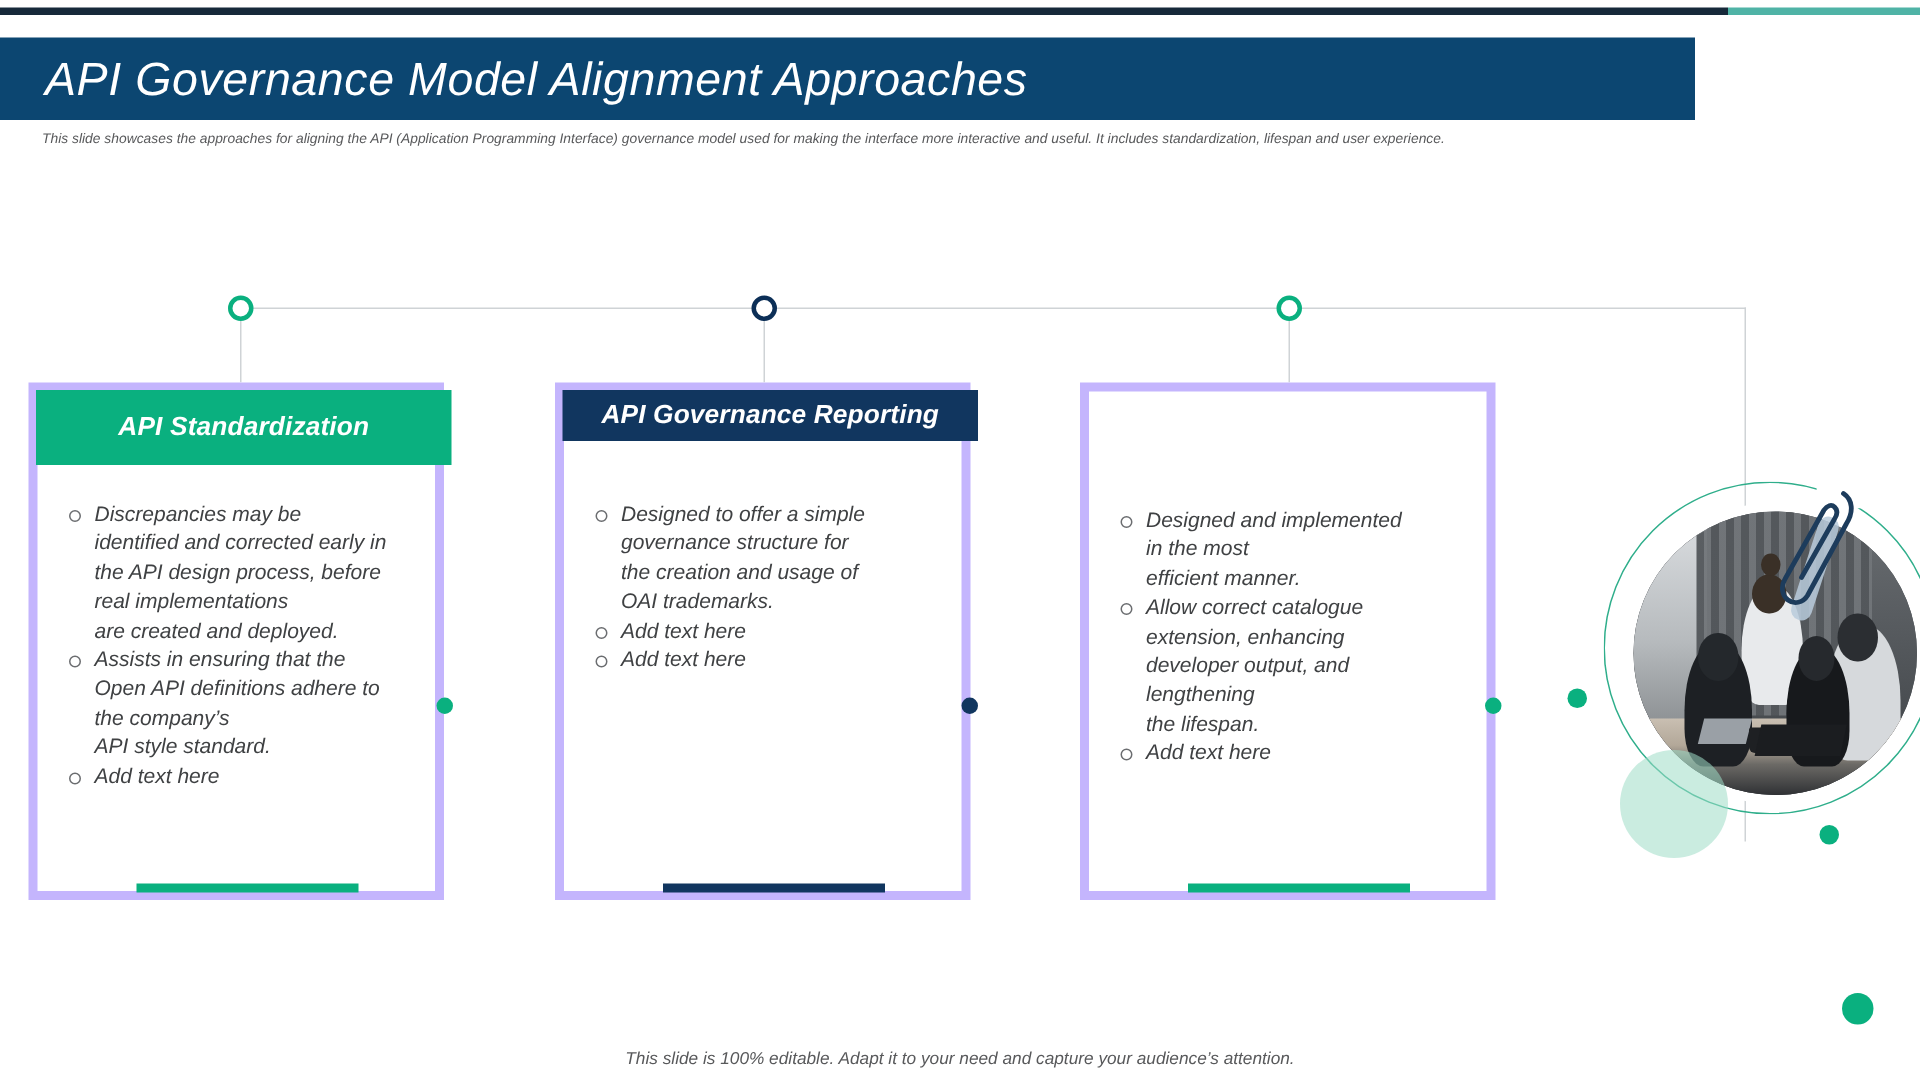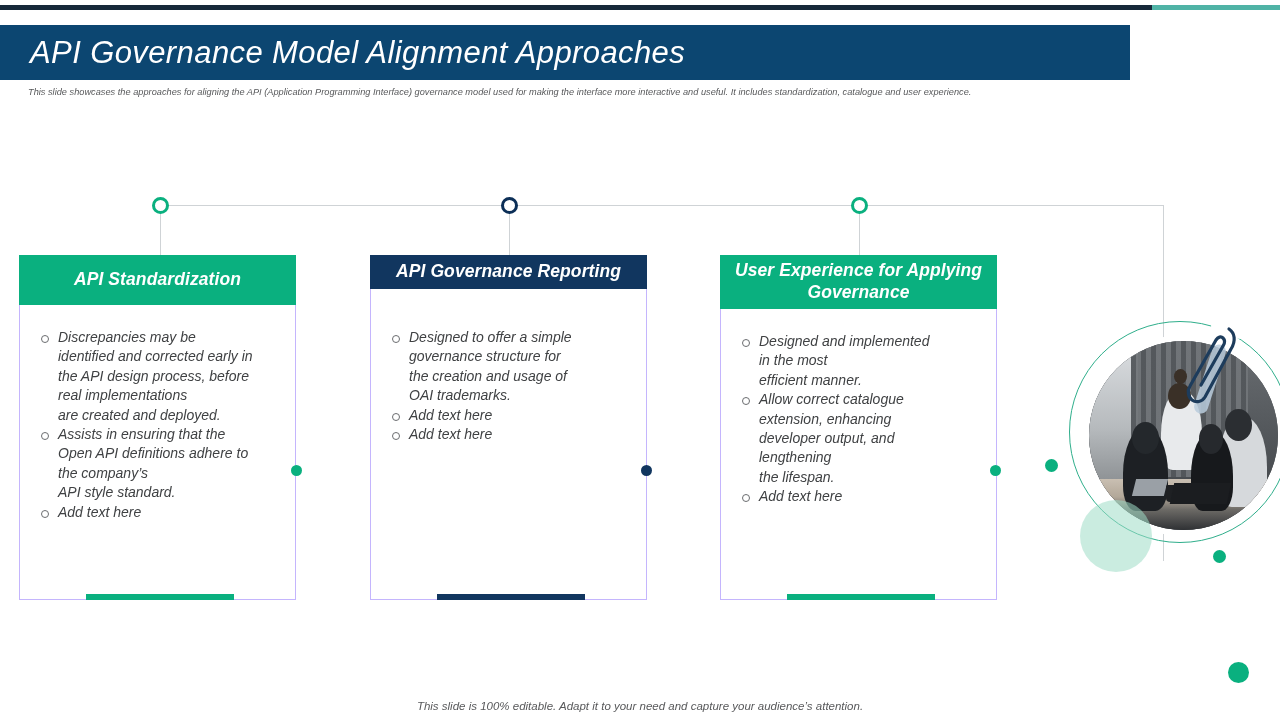--- a/index.html
+++ b/index.html
@@ -60,21 +60,21 @@
   }
   .ring.green { border: 3.5px solid #0ab07f; }
   .ring.navy  { border: 3.5px solid #0c2f57; }
   .ring.r1 { left: 152px; }
   .ring.r2 { left: 501px; }
   .ring.r3 { left: 851px; }
 
   
   .card {
     position: absolute; top: 255px; width: 277px; height: 345px;
-    border: 1px solid #c4b5fd; background: #ffffff;
+    border: 6px solid #c4b5fd; background: #ffffff;
   }
   .card.c1 { left: 19px; }
   .card.c2 { left: 370px; }
   .card.c3 { left: 720px; }
 
   .card-head {
     position: absolute; left: -1px; top: -1px; width: 277px;
     display: flex; align-items: center; justify-content: center;
     text-align: center;
     color: #ffffff; font-weight: bold; font-size: 17.5px; line-height: 1.25;
@@ -198,21 +198,21 @@
 
 <div class="slide">
 
   <div class="rail-navy"></div>
   <div class="rail-teal"></div>
 
   <div class="title-band">
     <div class="title-text">API Governance Model Alignment Approaches</div>
   </div>
 
-  <div class="subtitle">This slide showcases the approaches for aligning the API (Application Programming  Interface) governance model used  for making the interface more interactive and useful. It includes standardization, catalogue and user experience.</div>
+  <div class="subtitle">This slide showcases the approaches for aligning the API (Application Programming  Interface) governance model used  for making the interface more interactive and useful. It includes standardization, lifespan and user experience.</div>
 
   <div class="hline"></div>
   <div class="vline c1"></div>
   <div class="vline c2"></div>
   <div class="vline c3"></div>
   <div class="vline right"></div>
 
   <div class="ring green r1"></div>
   <div class="ring navy r2"></div>
   <div class="ring green r3"></div>
@@ -247,22 +247,20 @@
 OAI trademarks.</li>
         <li>Add text here</li>
         <li>Add text here</li>
       </ul>
     </div>
     <div class="card-accent a2"></div>
   </div>
   <div class="side-dot d2"></div>
 
   <div class="card c3">
-    <div class="card-head h3">User Experience for
-Applying Governance</div>
     <div class="card-body">
       <ul class="bullets">
         <li>Designed and implemented
 in the most
 efficient manner.</li>
         <li>Allow correct catalogue
 extension, enhancing
 developer output,  and
 lengthening
 the lifespan.</li>

